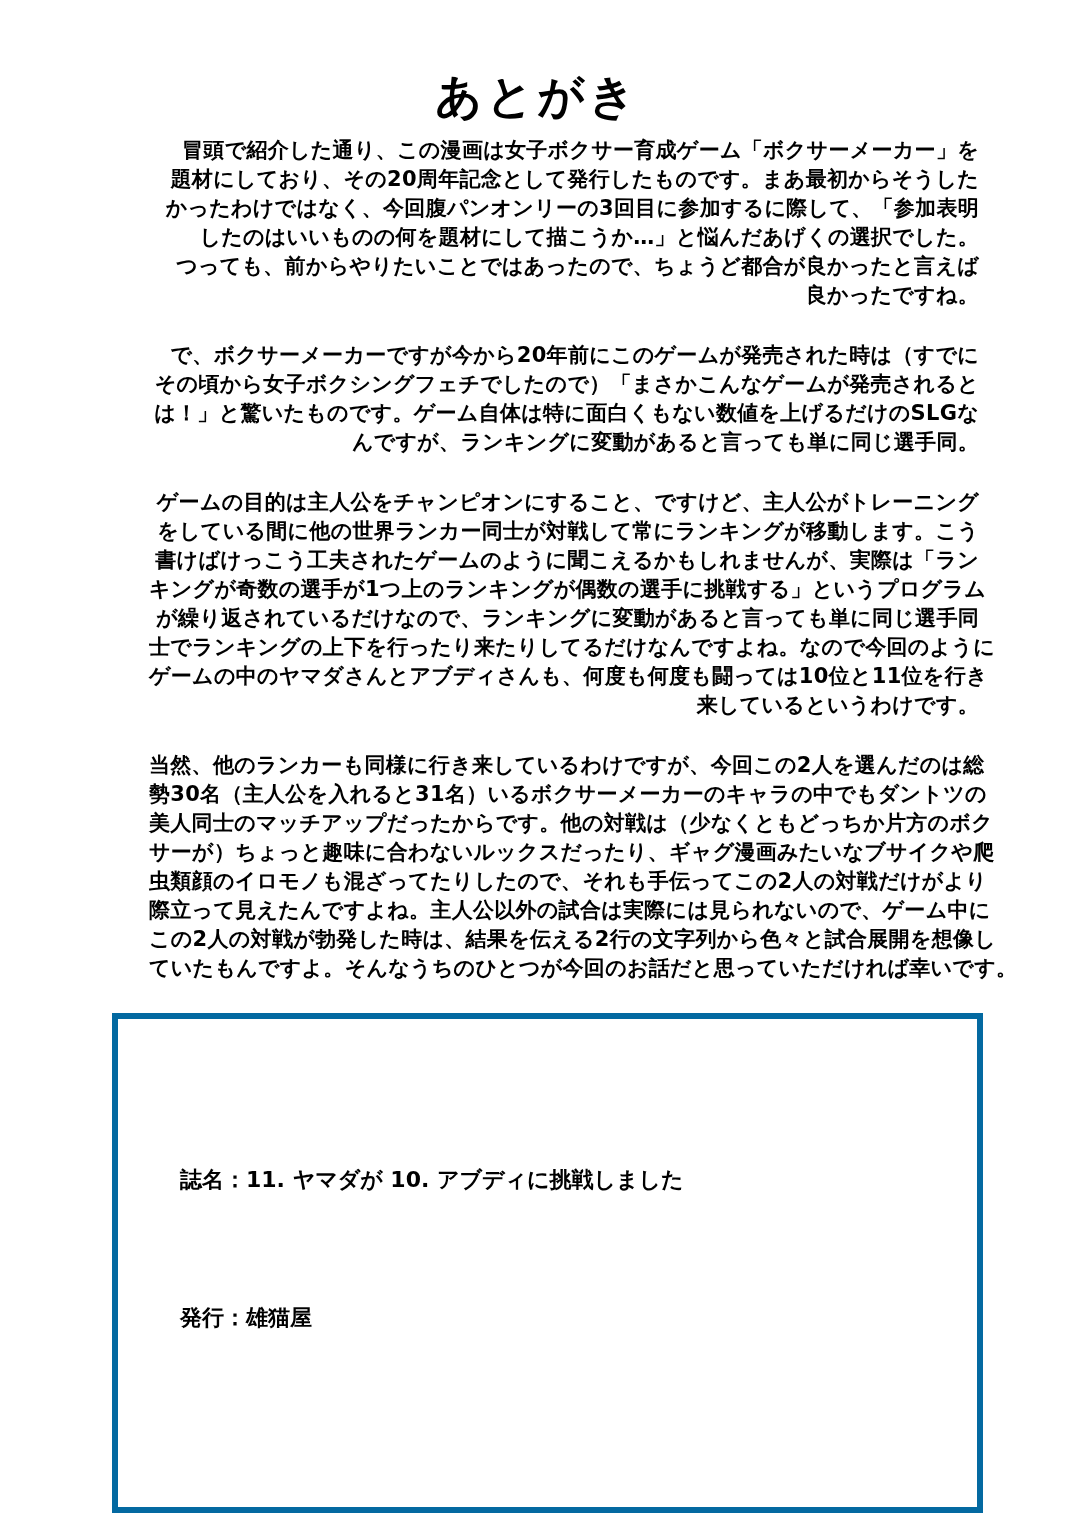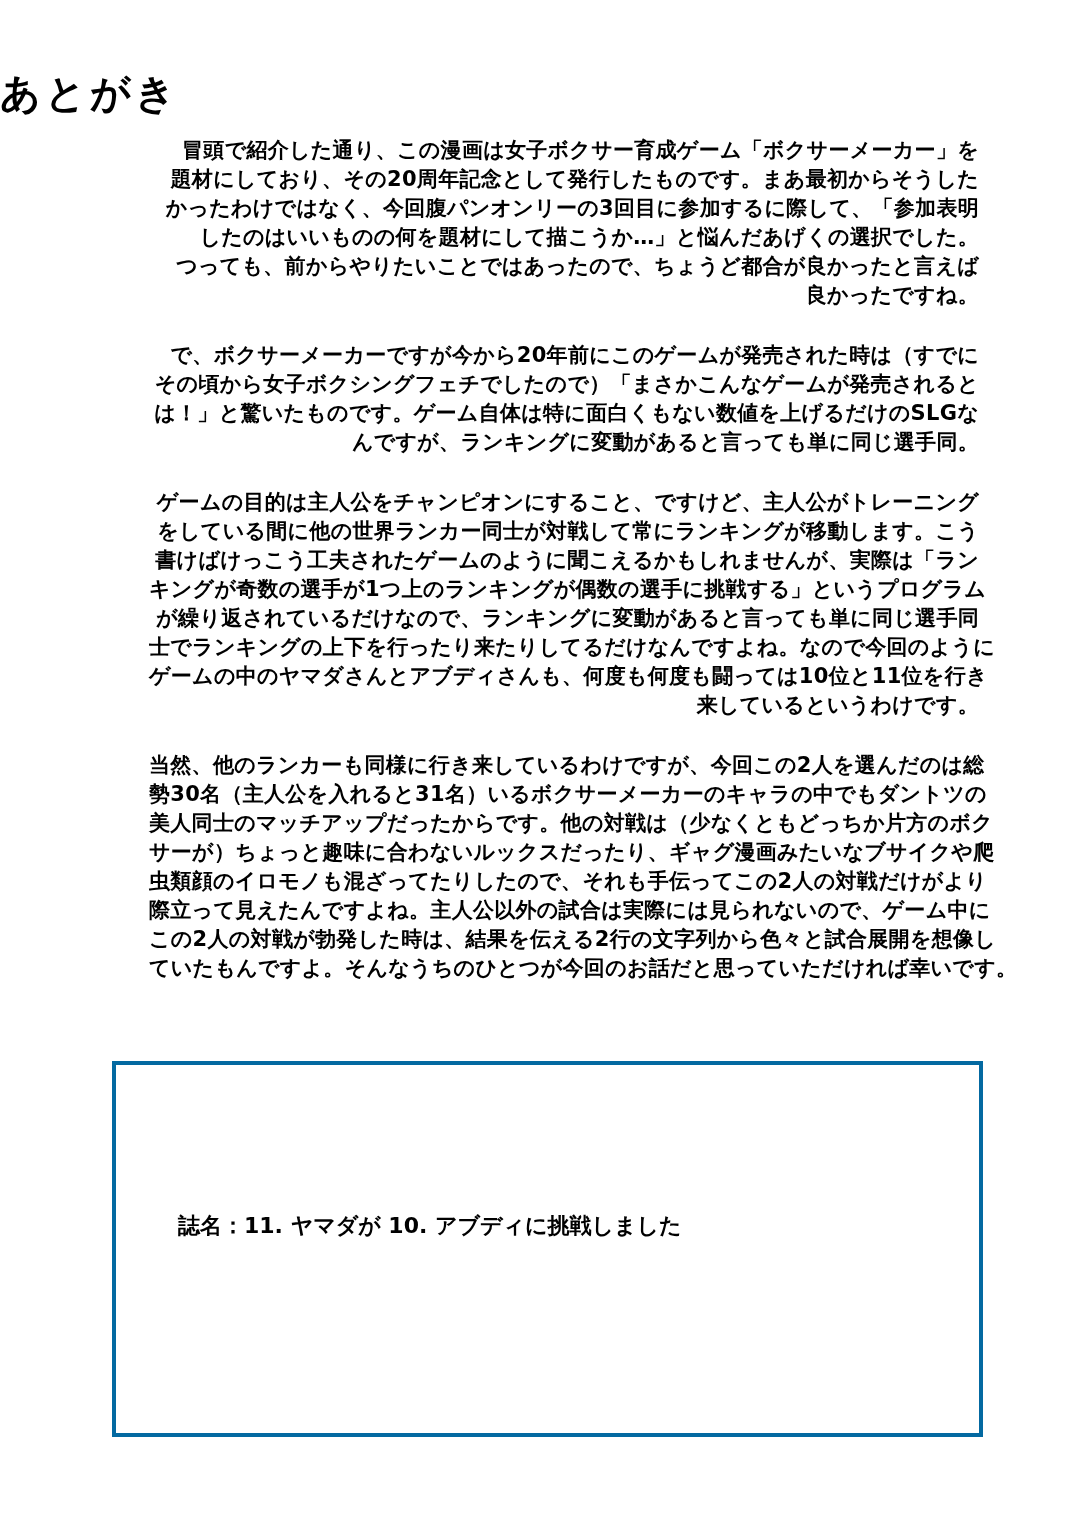--- a/index.html
+++ b/index.html
@@ -12,22 +12,22 @@
     color: #000000;
     font-family: "DejaVu Sans", "Liberation Sans", sans-serif;
     overflow: hidden;
   }
   .title {
     position: absolute;
     top: 66px;
     left: 0;
     width: 100%;
     margin: 0;
-    text-align: left;
-    font-size: 40px;
+    text-align: center;
+    font-size: 46px;
     font-weight: 900;
     letter-spacing: 4px;
   }
   .body-text {
     position: absolute;
     top: 136px;
     left: 149px;
     width: 830px;
     font-size: 21px;
     font-weight: 700;
@@ -35,24 +35,24 @@
     letter-spacing: 0.3px;
     text-align: right;
   }
   .para {
     margin: 0 0 31px 0;
     white-space: pre;
   }
   .colophon {
     position: absolute;
     left: 112px;
-    top: 1061px;
+    top: 1013px;
     width: 871px;
-    height: 376px;
-    border: 4px solid #0369a1;
+    height: 500px;
+    border: 6px solid #0369a1;
     box-sizing: border-box;
     background: #ffffff;
   }
   .colophon-lines {
     padding: 46px 30px 0 62px;
     font-size: 22px;
     font-weight: 700;
     line-height: 46px;
     white-space: pre;
   }
@@ -89,19 +89,20 @@
 サーが）ちょっと趣味に合わないルックスだったり、ギャグ漫画みたいなブサイクや爬
 虫類顔のイロモノも混ざってたりしたので、それも手伝ってこの2人の対戦だけがより
 際立って見えたんですよね。主人公以外の試合は実際には見られないので、ゲーム中に
 この2人の対戦が勃発した時は、結果を伝える2行の文字列から色々と試合展開を想像し
 ていたもんですよ。そんなうちのひとつが今回のお話だと思っていただければ幸いです。</p>
   </div>
 
   <div class="colophon">
     <div class="colophon-lines">
       <div>誌名：11. ヤマダが 10. アブディに挑戦しました</div>
+      <div>発行：雄猫屋</div>
       
       
     </div>
 
   </div>
 
 </div>
 
 </body></html>

